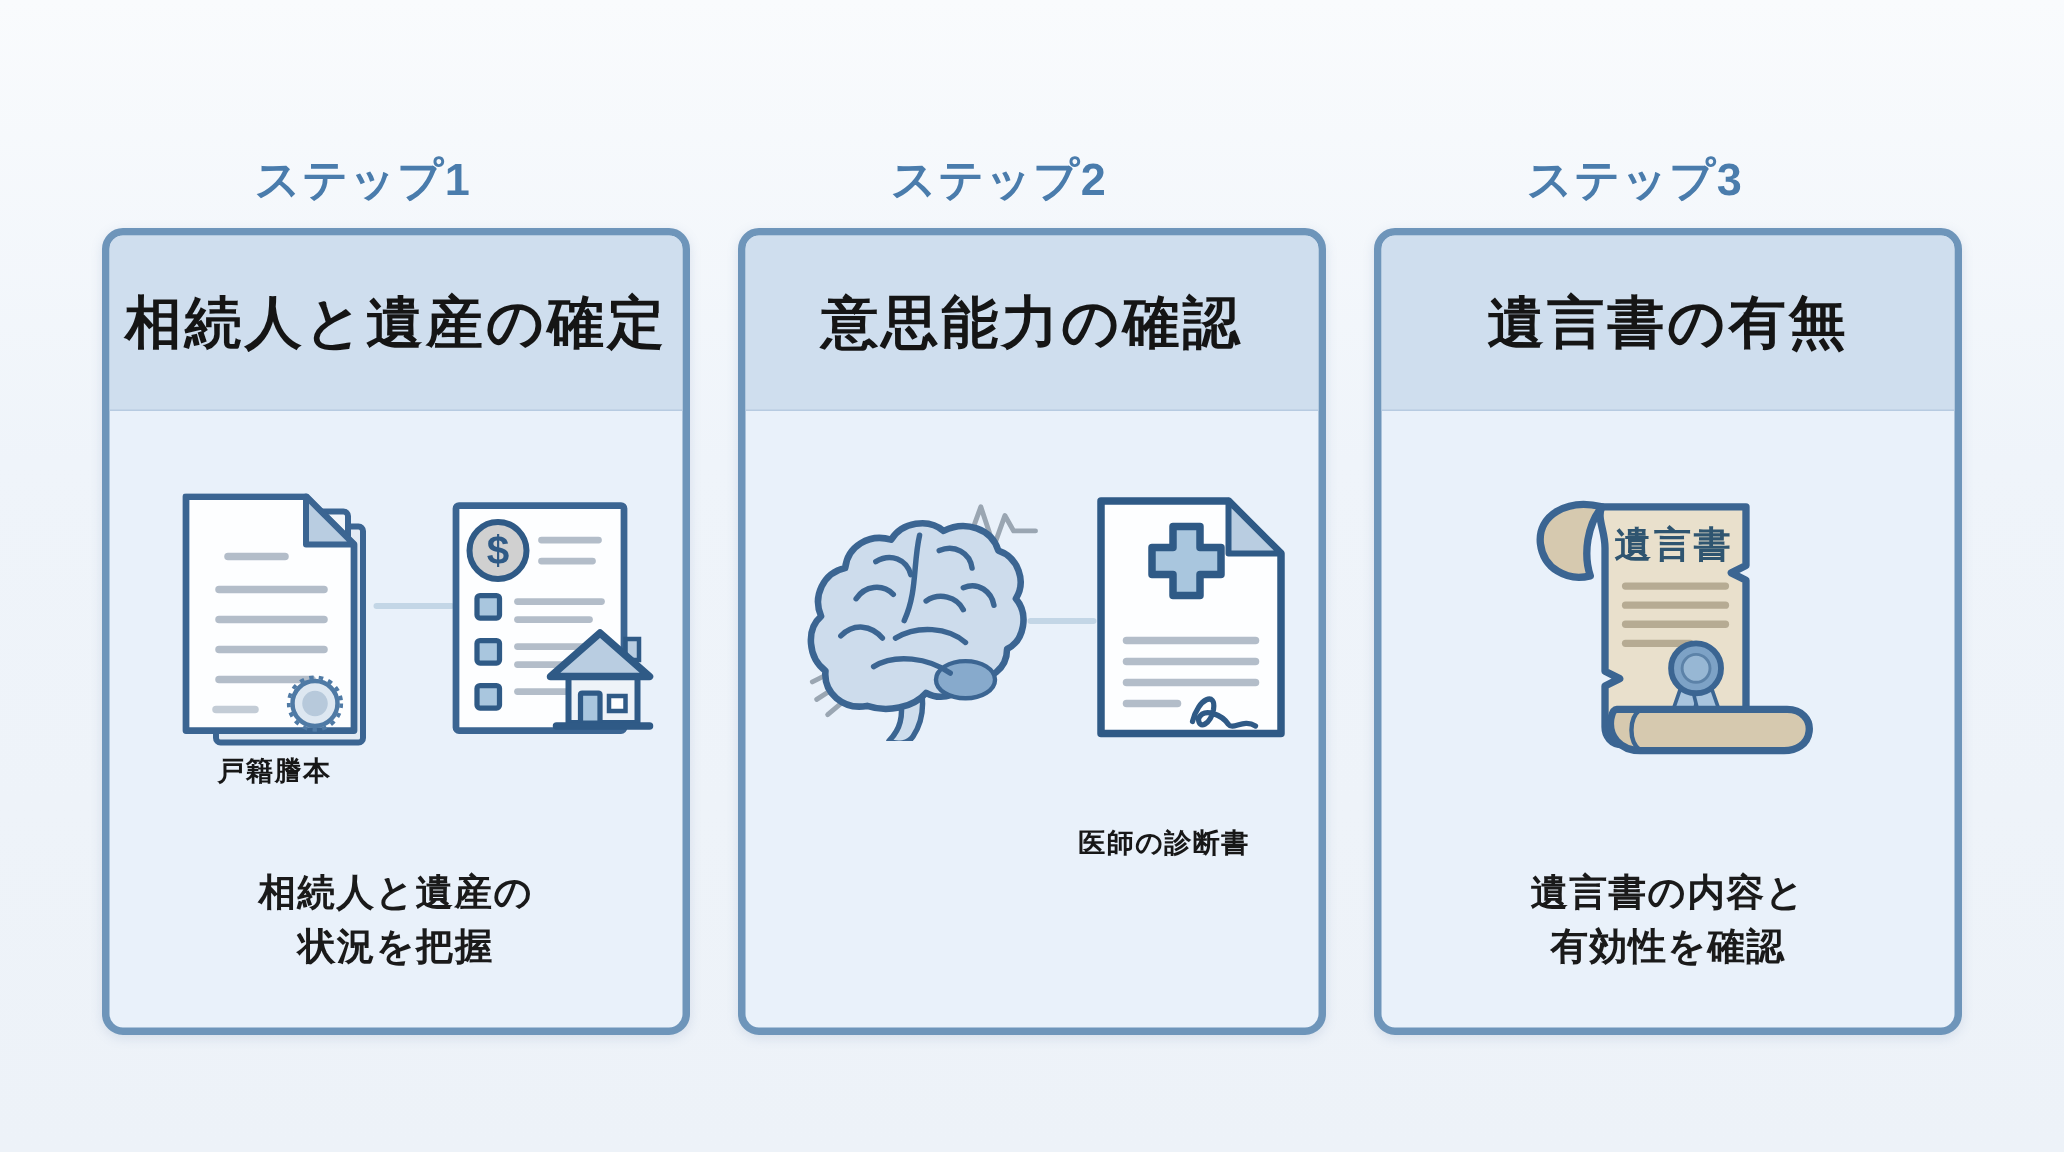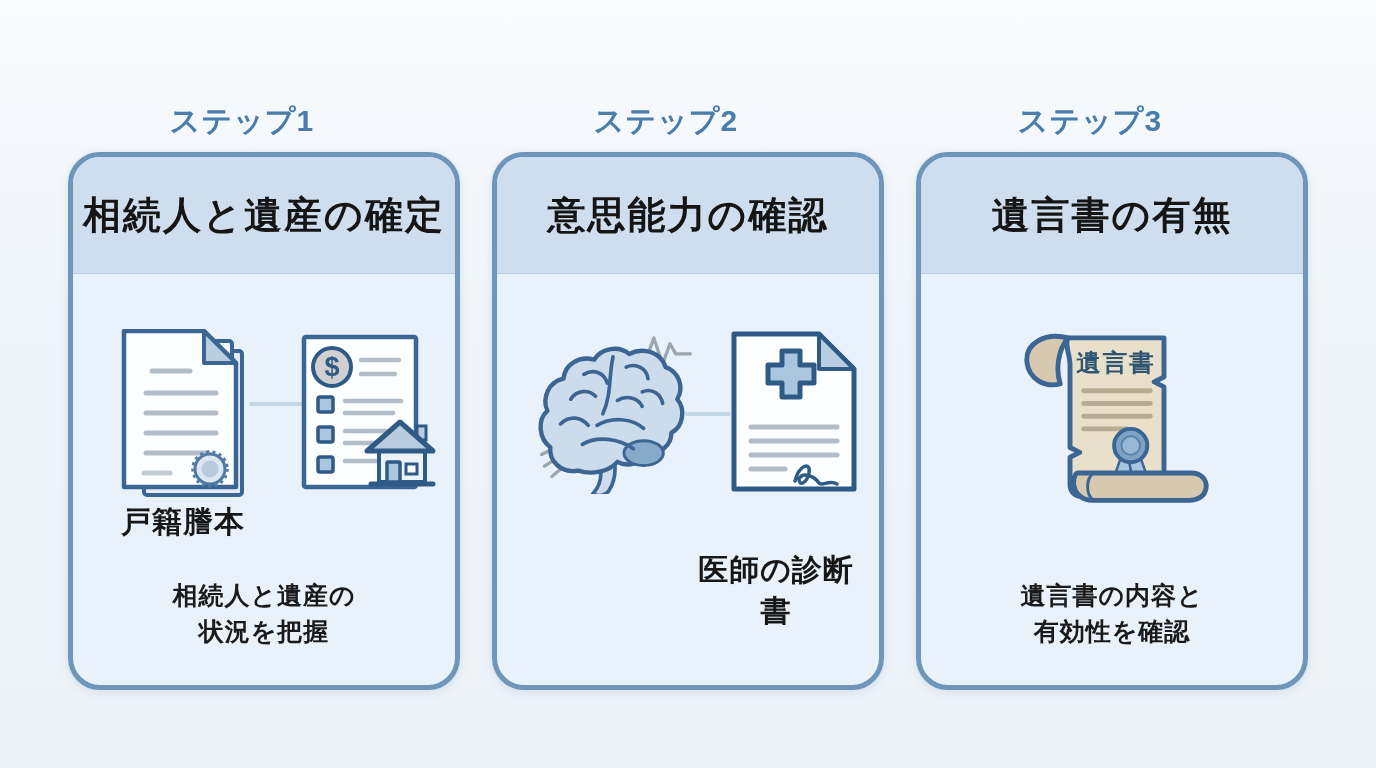--- a/index.html
+++ b/index.html
@@ -9,35 +9,35 @@
     background:linear-gradient(180deg,#f9fbfd 0%,#eff4fa 40%,#edf2f8 100%);
   }
   .col{position:absolute;top:103px;width:348px;}
   .col1{left:68px;} .col2{left:492px;} .col3{left:916px;}
   .step-label{
     text-align:center;font-size:30px;font-weight:700;color:#4a7cac;
     height:40px;line-height:36px;letter-spacing:1px;margin-bottom:9px;
   }
   .card{
     box-sizing:border-box;width:392px;height:538px;
-    border:5px solid #6e95ba;border-radius:32px;overflow:hidden;
+    border:5px solid #6e95ba;border-radius:14px;overflow:hidden;
     background:#e9f1fa;box-shadow:0 2px 8px rgba(100,130,170,0.18);
   }
   .card-header{
     height:116px;background:#cfdeee;border-bottom:1px solid rgba(110,149,186,0.25);
     display:flex;align-items:center;justify-content:center;
   }
   .card-title{
     font-size:38px;font-weight:700;color:#151515;letter-spacing:2px;white-space:nowrap;
   }
   .card-body{position:relative;height:411px;}
   .connector{position:absolute;height:4px;background:#c3d6e6;border-radius:2px;}
   .icon-label{
     position:absolute;top:228px;text-align:center;
-    font-size:30px;font-weight:700;color:#171717;letter-spacing:1px;
+    font-size:18px;font-weight:700;color:#171717;letter-spacing:1px;
   }
   .desc{
     position:absolute;top:303px;left:0;width:100%;text-align:center;
     font-size:25px;font-weight:700;color:#1a1a1a;line-height:36px;letter-spacing:1px;
   }
   .abs{position:absolute;}
   svg{display:block;}
 </style>
 </head>
 <body>

